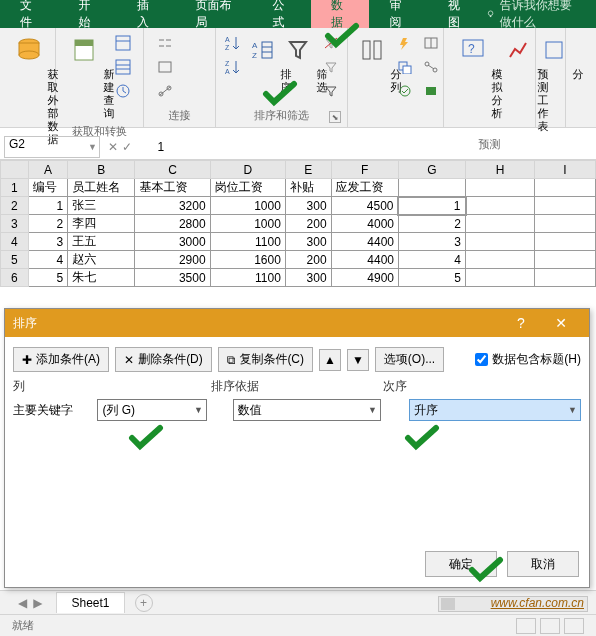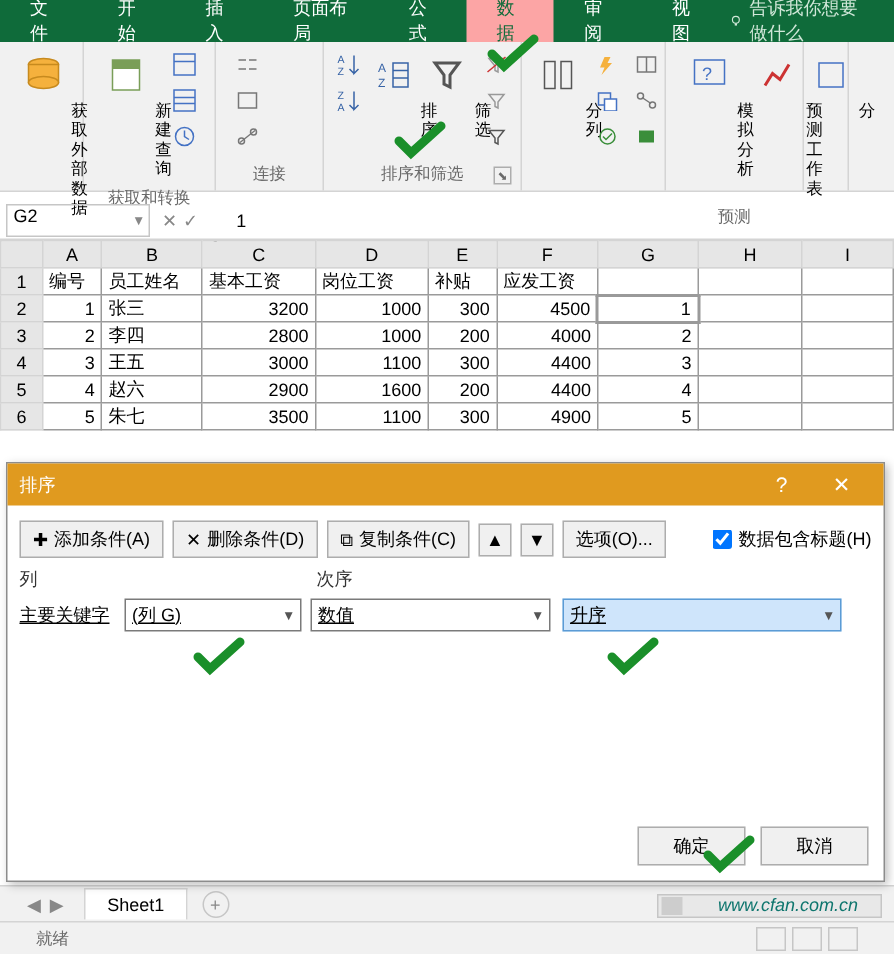--- a/index.html
+++ b/index.html
@@ -55,43 +55,43 @@
   .dlg-title .ttxt { flex: 1; }
   .dlg-title .tbtn { width: 40px; text-align: center; cursor: pointer; font-size: 14px;}
   .dlg-toolbar { padding: 10px 8px 6px; display: flex; align-items: center; gap: 6px; }
   .tool-btn { border: 1px solid #adadad; background: #f0f0f0; padding: 3px 8px; font-size: 12px; display: flex; align-items: center; gap: 4px; cursor: pointer; }
   .tool-btn.small { padding: 3px 4px; }
   .chk { margin-left: auto; display: flex; align-items: center; gap: 4px; }
   .dlg-grid { padding: 0 8px 8px; }
   .dlg-head { display: flex; font-size: 12px; color: #333; margin-bottom: 4px; }
   .dlg-head > div:nth-child(1){ width: 198px; }
   .dlg-head > div:nth-child(2){ width: 172px; }
-  .dlg-row { display: flex; align-items: center; gap: 0; text-decoration: underline; }
+  .dlg-row { display: flex; align-items: center; gap: 20px; }
   .dlg-row .lbl { width: 70px; }
   .combo { border: 1px solid #7a7a7a; height: 22px; display: flex; align-items: center; padding: 0 4px; position: relative; background: #fff; }
   .combo .dd { position: absolute; right: 3px; top: 50%; transform: translateY(-50%); font-size: 9px; color: #555; }
   .combo.sel { background: #cfe5fb; border-color: #5b9bd5; }
   .combo.c1 { width: 118px; }
   .combo.c2 { width: 160px; margin-left: 6px;}
   .combo.c3 { width: 186px; margin-left: 8px;}
   .dlg-body-blank { height: 112px; }
   .dlg-footer { padding: 10px; display: flex; justify-content: flex-end; gap: 10px; }
   .btn { border: 1px solid #adadad; background: #f0f0f0; width: 72px; height: 26px; cursor: pointer; font-size: 12px; }
   
   
   .sheet-tabs { position: absolute; left: 0; bottom: 22px; width: 100%; height: 24px; border-top: 1px solid #d4d4d4; background: #f1f1f1; display: flex; align-items: center; padding-left: 18px; }
   .nav-arrows { display: flex; gap: 6px; color: #888; margin-right: 14px; }
   .sheet-tab { background: #fff; border: 1px solid #d4d4d4; border-bottom: none; padding: 3px 14px; font-size: 12px; }
   .add-sheet { width: 18px; height: 18px; border: 1px solid #c6c6c6; border-radius: 9px; display: flex; align-items: center; justify-content: center; margin-left: 10px; color: #888; cursor: pointer; }
   
   
-  .status-bar { position: absolute; left: 0; bottom: 0; width: 100%; height: 22px; background: #f1f1f1; border-top: 1px solid #d4d4d4; display: flex; align-items: center; padding: 0 24px; font-size: 11px; color: #6a6a6a; }
+  .status-bar { position: absolute; left: 0; bottom: 0; width: 100%; height: 22px; background: #f1f1f1; border-top: 1px solid #d4d4d4; display: flex; align-items: center; padding: 0 12px; font-size: 11px; color: #6a6a6a; }
   .status-bar .views { margin-left: auto; display: flex; gap: 4px; }
   .view-btn { width: 20px; height: 16px; border: 1px solid #c6c6c6; }
-  .watermark { position: absolute; right: 24px; bottom: 26px; color: #0f766e; font-size: 12px; font-style: italic; z-index: 30; }
+  .watermark { position: absolute; right: 12px; bottom: 26px; color: #a16207; font-size: 12px; font-style: italic; z-index: 30; text-decoration: underline; }
   .hscroll { position: absolute; right: 8px; bottom: 24px; width: 150px; height: 16px; background: #e8e8e8; border: 1px solid #c6c6c6; z-index: 5;}
   .hscroll .thumb { position:absolute; left:2px; top:1px; width:14px; height:12px; background:#cdcdcd;}
 </style>
 </head>
 <body>
 
 <div class="tab-bar">
   <div class="tab">文件</div>
   <div class="tab">开始</div>
   <div class="tab">插入</div>
@@ -464,20 +464,21 @@
     <div class="tool-btn small">▼</div>
     <div class="tool-btn">选项(O)...</div>
     <label class="chk">
         <input type="checkbox" checked="" style=""> 
         <span>数据包含标题(H)</span>
       </label>
   </div>
   <div class="dlg-grid">
     <div class="dlg-head">
       <div>列</div>
+      <div>排序依据</div>
       <div>次序</div>
     </div>
     <div class="dlg-row">
       <span class="lbl">主要关键字</span>
       <div class="combo c1">
           <span>(列 G)</span>
           <span class="dd">▼</span>
         </div>
       <div class="combo c2">
           <span>数值</span>

